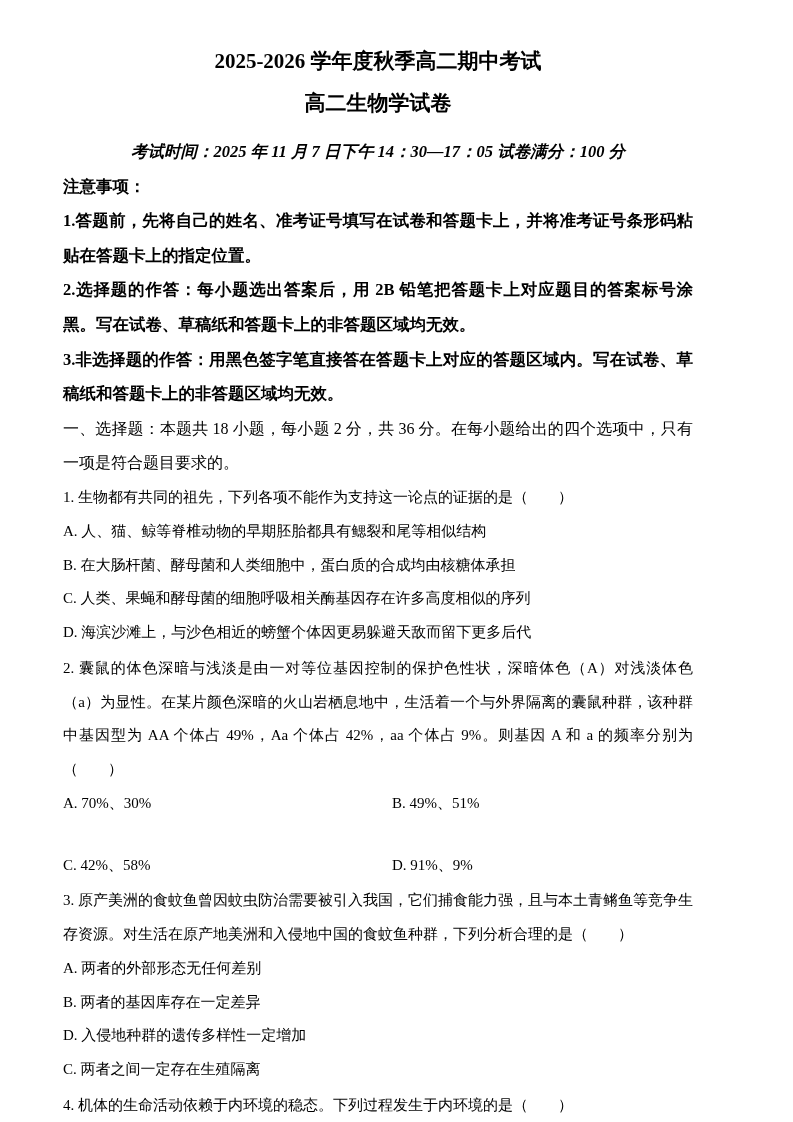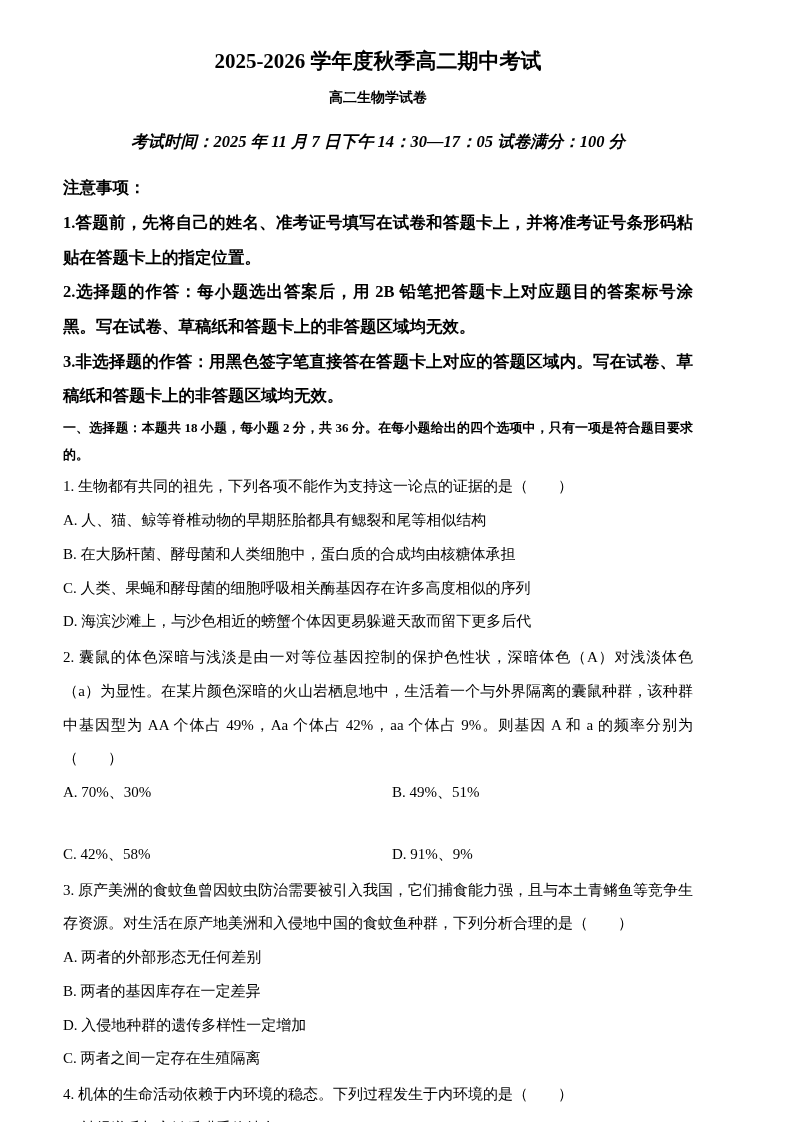--- a/index.html
+++ b/index.html
@@ -21,49 +21,48 @@
   .doc-title {
     text-align: center;
     font-size: 21px;
     font-weight: 700;
     line-height: 1.45;
     margin-bottom: 12px;
     font-family: "Liberation Serif", "DejaVu Serif", serif;
   }
   .doc-subtitle {
     text-align: center;
-    font-size: 14px;
+    font-size: 21px;
     font-weight: 700;
     line-height: 1.45;
     margin-bottom: 16px;
   }
   .exam-info {
     text-align: center;
     font-size: 16.5px;
     font-weight: 700;
     line-height: 2.1;
     font-style: italic;
   }
   .notice-head {
     font-size: 16.5px;
     font-weight: 700;
     line-height: 2.1;
     text-align: left;
-    margin-top: 12px;
   }
   .notice-item {
     font-size: 16.5px;
     font-weight: 700;
     line-height: 2.1;
     text-align: justify;
     text-justify: inter-ideograph;
   }
   .section-head {
-    font-size: 13px;
-    font-weight: 700;
+    font-size: 16px;
+    font-weight: 400;
     line-height: 2.1;
     text-align: justify;
     text-justify: inter-ideograph;
   }
   .question { margin-top: 2px; }
   .q-stem {
     font-size: 15px;
     line-height: 2.25;
     text-align: justify;
     text-justify: inter-ideograph;

